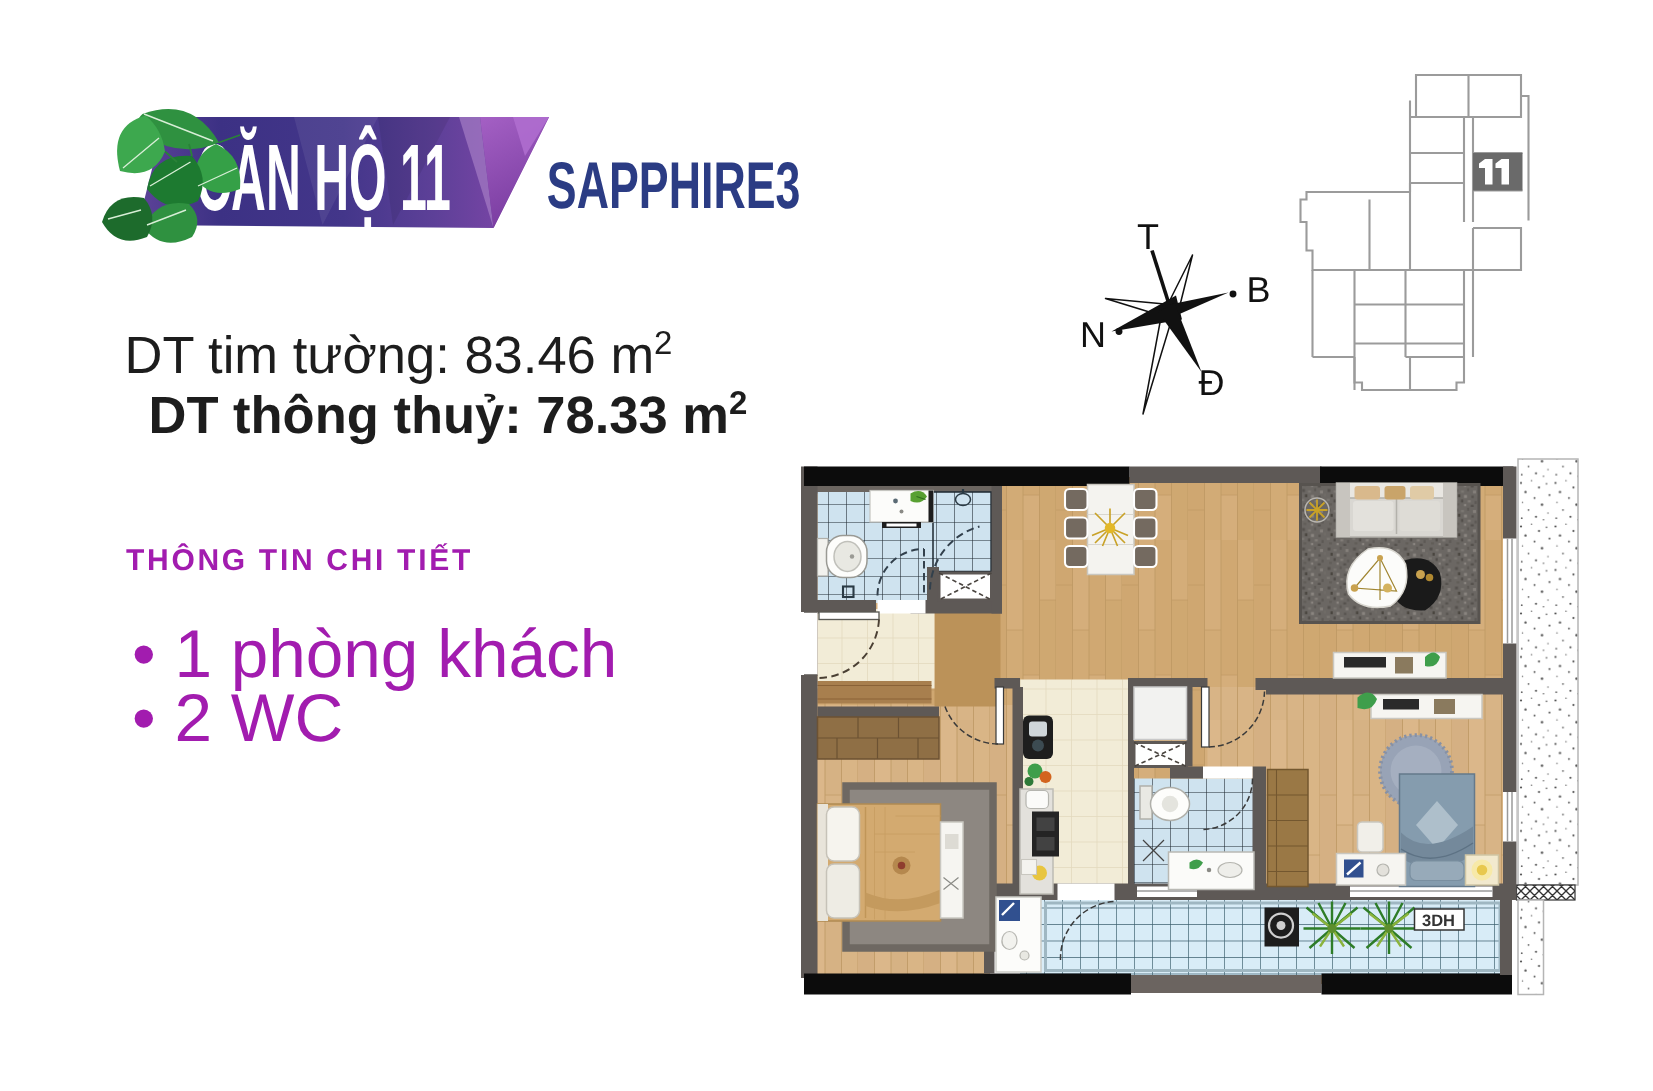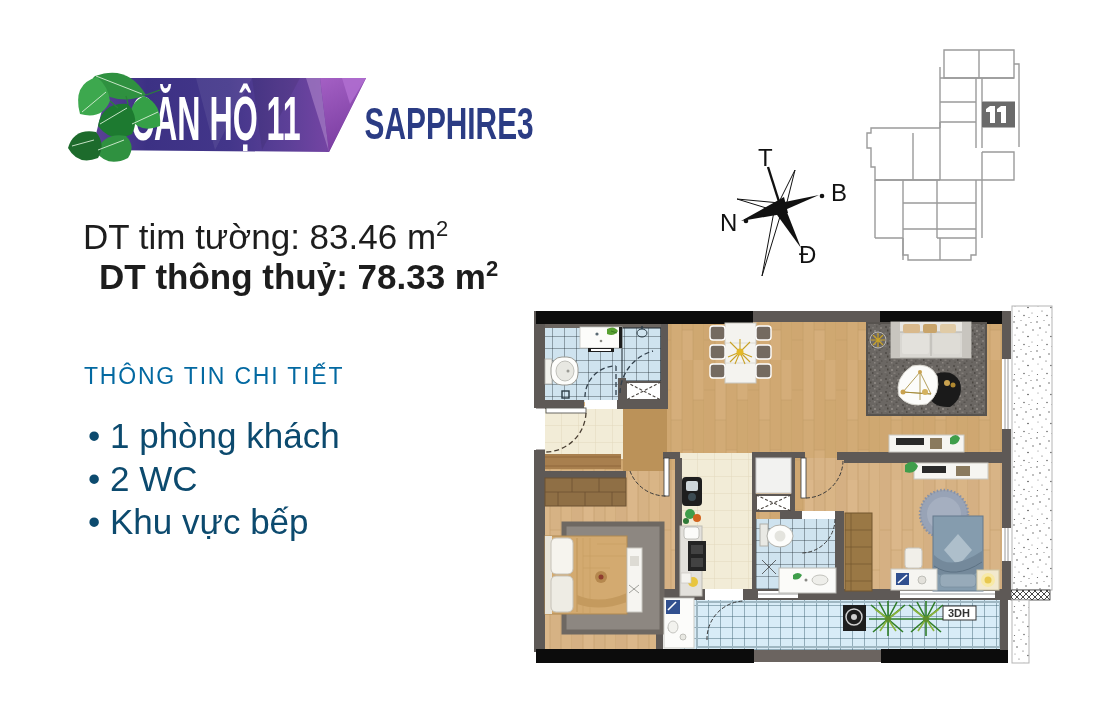--- a/index.html
+++ b/index.html
@@ -1,35 +1,34 @@
 <!DOCTYPE html>
 <html><head>
 <meta charset="utf-8">
 <style>
   html,body{margin:0;padding:0;}
   body{width:1102px;height:727px;background:#ffffff;position:relative;overflow:hidden;
        font-family:"Liberation Sans", sans-serif;}
   .abs{position:absolute;}
   .dt{font-size:35px;color:#1d1d1d;letter-spacing:0px;}
-  .hdr{font-size:23px;font-weight:normal;color:#0369a1;letter-spacing:1.8px;}
-  .li{font-size:35px;color:#0c4a6e;}
+  .hdr{font-size:20px;font-weight:bold;color:#a21caf;letter-spacing:1.8px;}
+  .li{font-size:45px;color:#a21caf;}
 </style>
 </head>
 <body>
 
 <div class="abs dt" style="left:83px;top:216px;text-align:right;">DT tim tường: 83.46 m<sup style="font-size:22px;">2</sup></div>
 
 <div class="abs dt" style="left:99px;top:256px;font-weight:bold;">DT thông thuỷ: 78.33 m<sup style="font-size:22px;">2</sup></div>
 
 <div class="abs hdr" style="left:84px;top:363px;">THÔNG TIN CHI TIẾT</div>
 
 <div class="abs li" style="left:88px;top:414px;line-height:43px;">
 <div>• 1 phòng khách</div>
 <div>• 2 WC</div>
-<div>• Khu vực bếp</div>
 </div>
 
 <svg class="abs" style="left:0;top:0;" width="1102" height="727" viewBox="0 0 1102 727">
 <defs>
   <linearGradient id="bang" x1="0" y1="0" x2="1" y2="0">
     <stop offset="0" stop-color="#5d4398"></stop>
     <stop offset="0.2" stop-color="#3c3184"></stop>
     <stop offset="0.5" stop-color="#43368a"></stop>
     <stop offset="0.72" stop-color="#5d4098"></stop>
     <stop offset="1" stop-color="#8a48ae"></stop>

